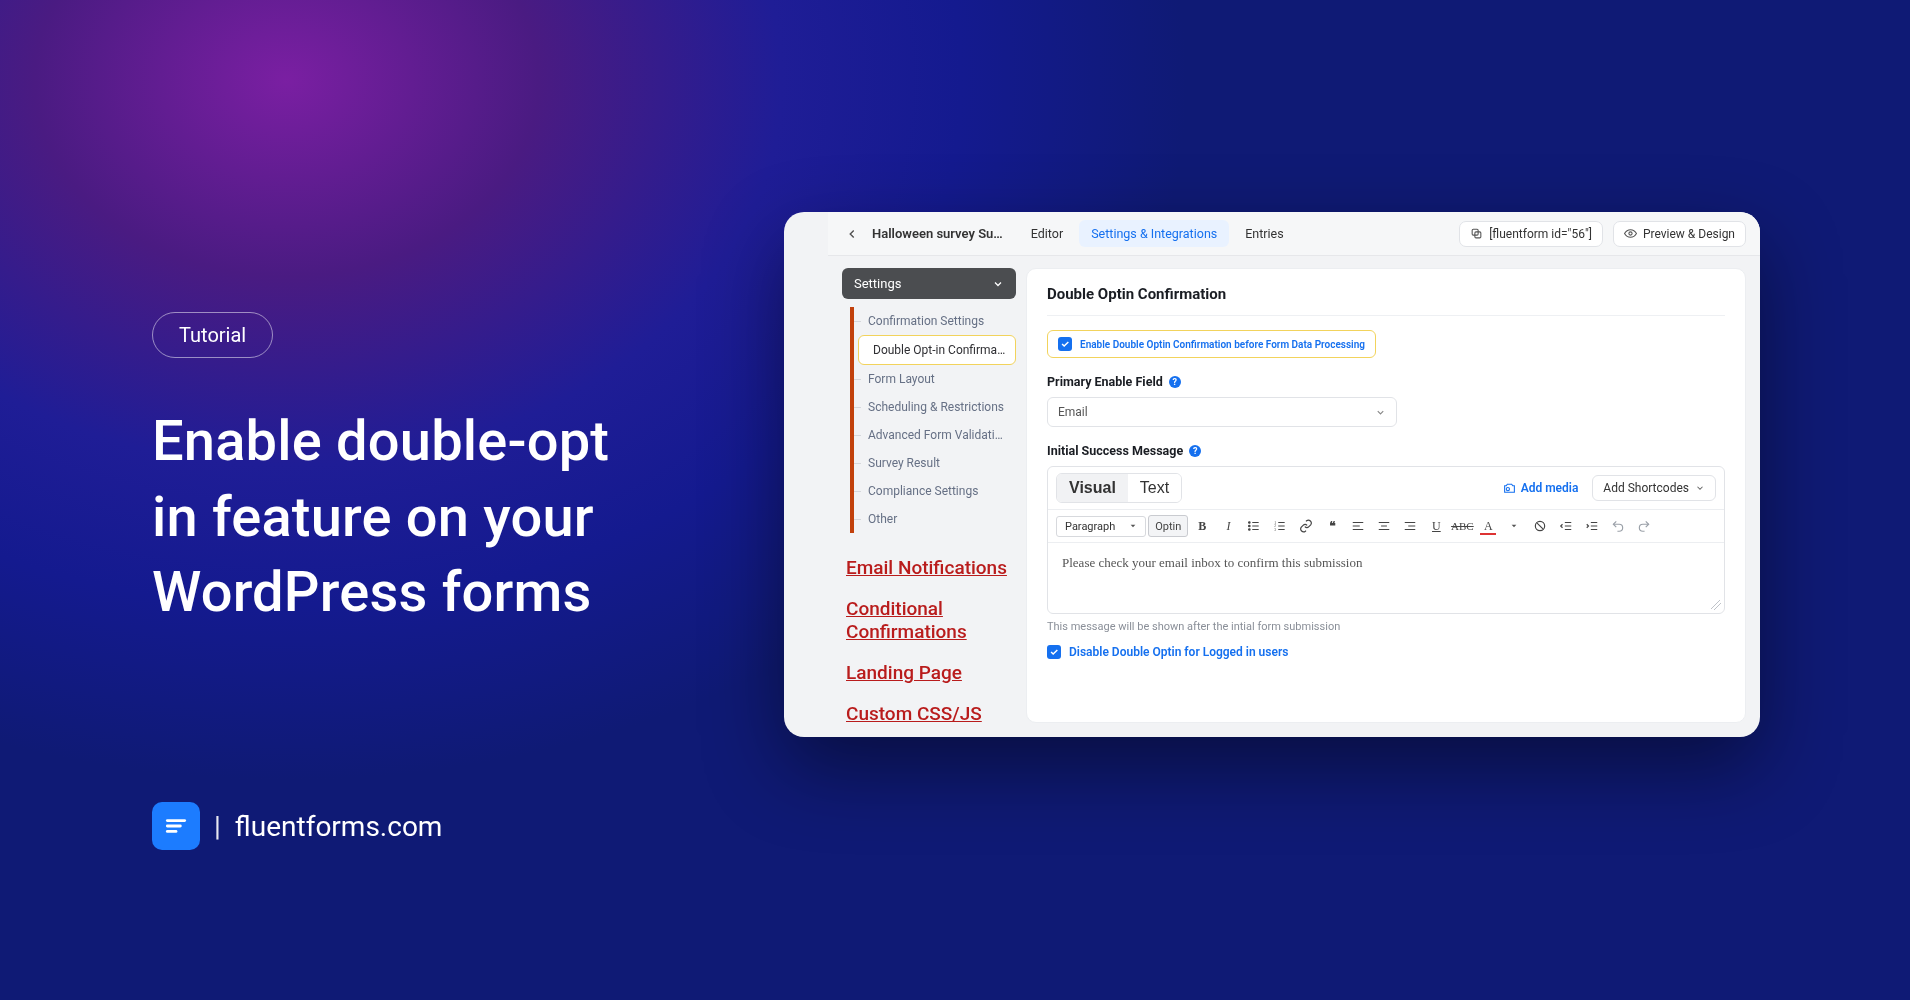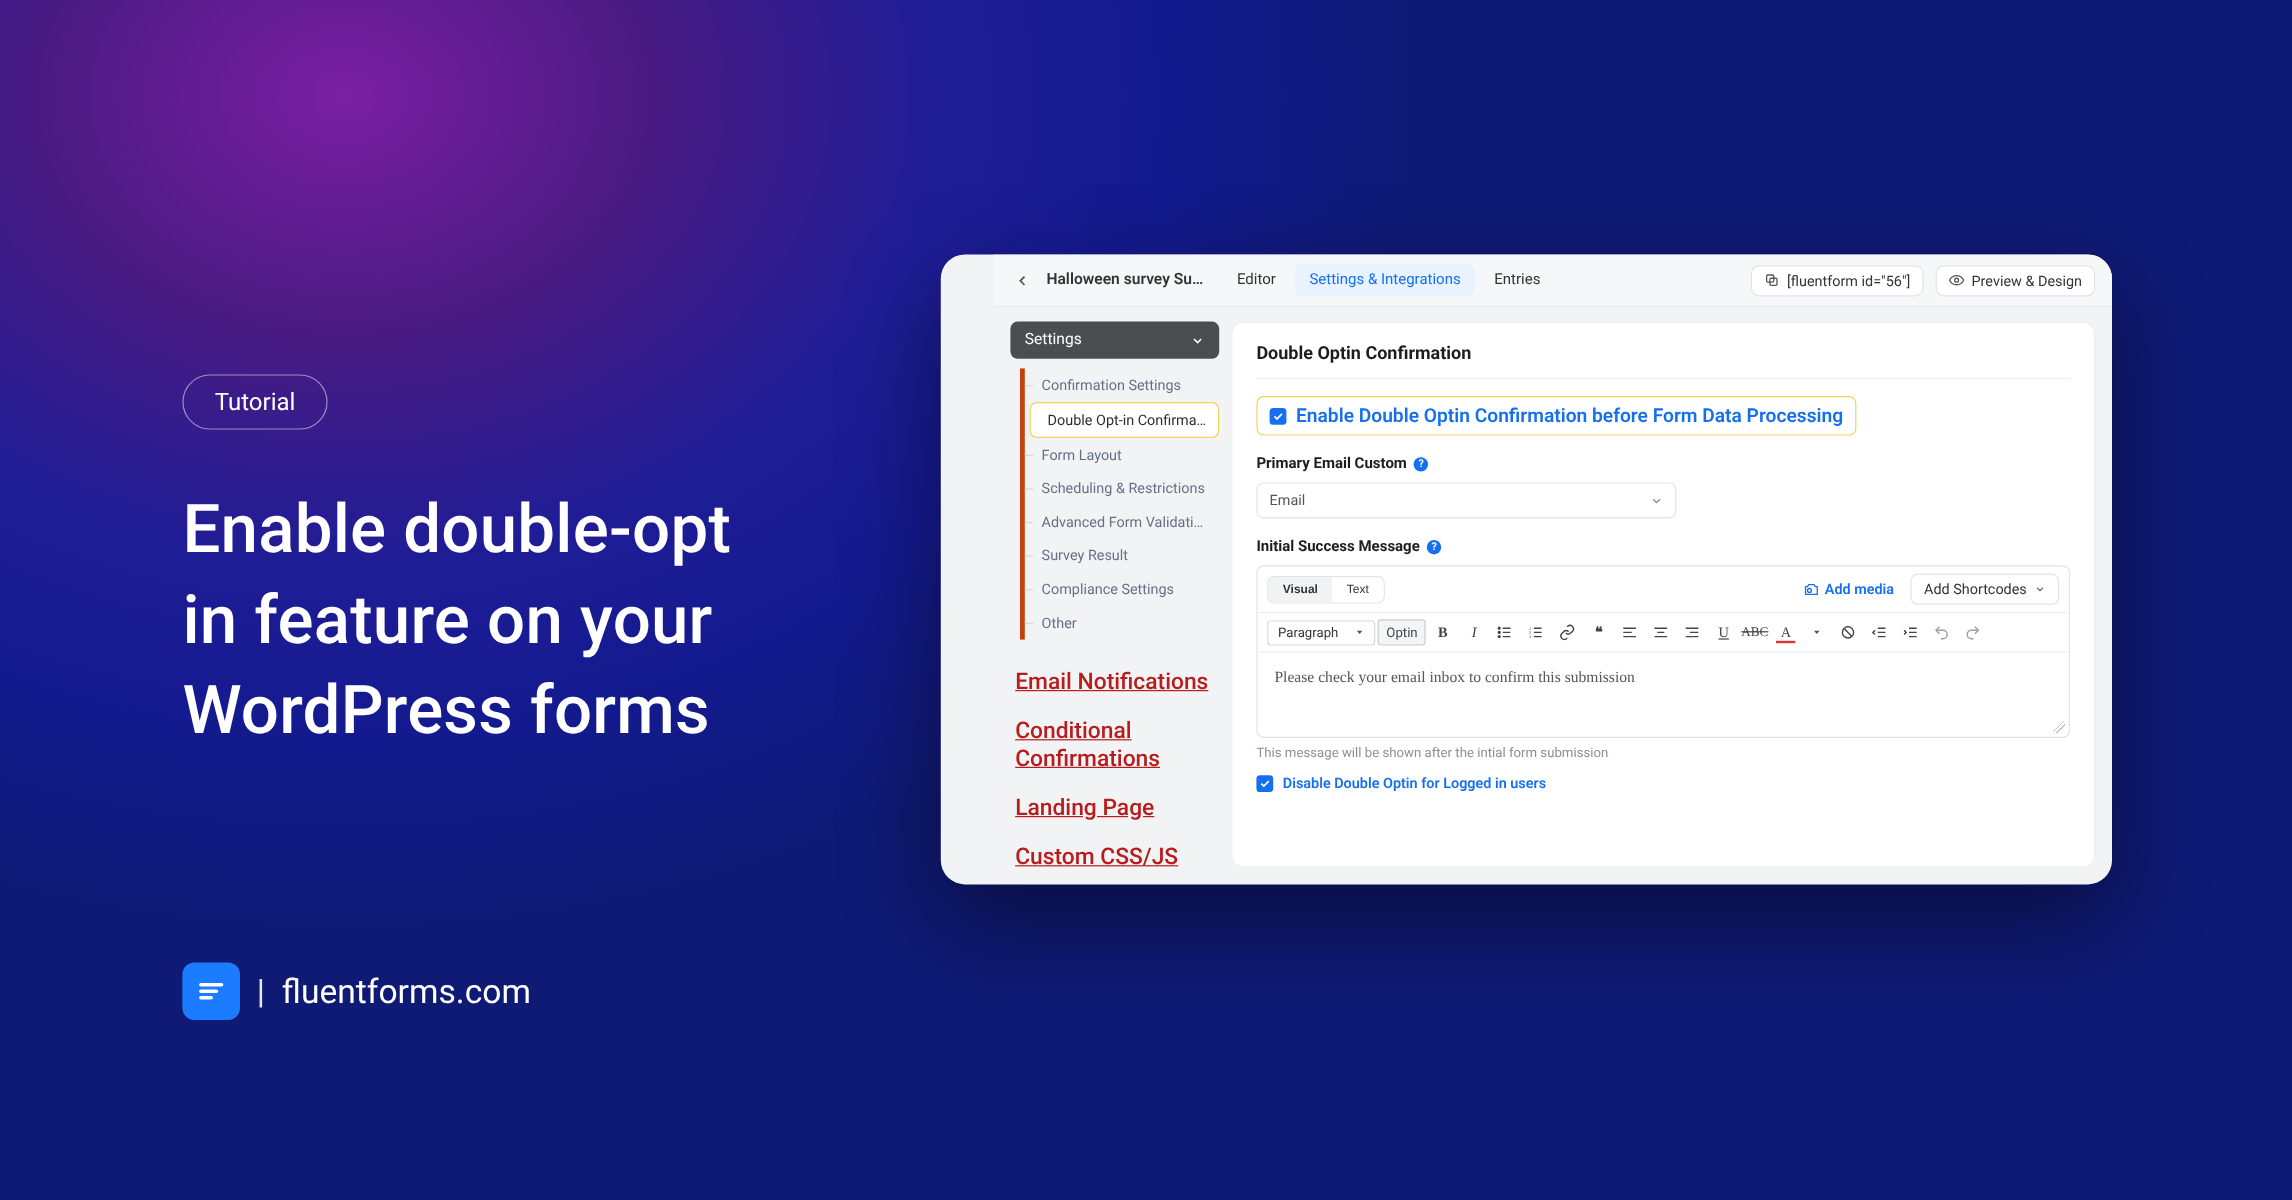--- a/index.html
+++ b/index.html
@@ -170,21 +170,21 @@
     font-size:15px; font-weight:700; color:#1a1d23;
     padding-bottom:12px; border-bottom:1px solid #eef0f3;
   }
   .enable-row {
     margin-top:14px;
     display:inline-flex; align-items:center; gap:8px;
     border:1.5px solid #f2d35c;
     background:#fff;
     border-radius:6px;
     padding:6px 10px;
-    font-size:16px;
+    font-size:10px;
     color:#1570ef;
     font-weight:600;
   }
   .chk {
     width:14px; height:14px; border-radius:3px;
     background:#1570ef; display:inline-flex; align-items:center; justify-content:center;
   }
   .chk svg { width:10px; height:10px; color:#fff; }
   .field-label {
     font-size:12.5px; font-weight:700; color:#1a1d23;
@@ -212,21 +212,21 @@
   .editor-top{
     display:flex; align-items:center;
     padding:6px 8px;
     border-bottom:1px solid #eceef1;
     gap:6px;
   }
   .seg {
     display:flex; border:1px solid #e1e3e7; border-radius:6px; overflow:hidden;
   }
   .seg button{
-    border:none; background:#fff; font-size:10px; padding:5px 12px; color:#333;
+    border:none; background:#fff; font-size:16px; padding:5px 12px; color:#333;
   }
   .seg button.active{ background:#f1f2f4; font-weight:600; }
   .editor-top .spacer{ flex:1; }
   .link-btn{
     display:flex; align-items:center; gap:5px;
     font-size:12px; color:#1570ef; font-weight:600;
     padding:4px 8px;
   }
   .dropdown-btn{
     border:1px solid #e1e3e7; background:#fff; border-radius:6px;
@@ -377,21 +377,21 @@
         <div class="enable-row">
           <span class="chk">
             <svg viewBox="0 0 24 24" fill="none" stroke="currentColor" stroke-width="3.5">
                 <path d="M5 12l5 5L20 7"></path>
               </svg>
           </span>
           <span>Enable Double Optin Confirmation before Form Data Processing</span>
         </div>
 
         <div class="field-label">
-          <span>Primary Email Custom</span>
+          <span>Primary Enable Field</span>
           <span class="info-dot">?</span>
         </div>
         <div class="select">
           <span>Email</span>
           <svg width="11" height="11" viewBox="0 0 24 24" fill="none" stroke="#888" stroke-width="2.5">
               <path d="M6 9l6 6 6-6"></path>
             </svg>
         </div>
 
         <div class="field-label">

